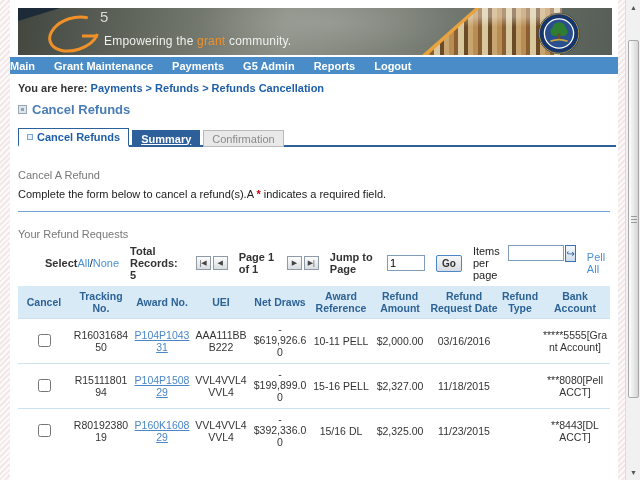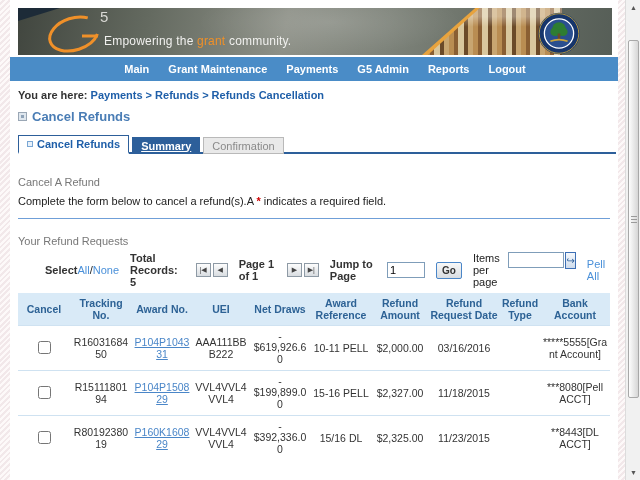--- a/index.html
+++ b/index.html
@@ -37,22 +37,22 @@
   .swoosh {
     position:absolute; right:50px; top:0; width:137px; height:47px; z-index:2;
     background:
       linear-gradient(180deg, rgba(255,255,255,.35) 0 18%, rgba(255,255,255,0) 40%),
       repeating-linear-gradient(90deg,#b98d52 0 5px,#8a5f33 5px 9px,#d9c79d 9px 15px,#6b4a28 15px 19px,#c8a671 19px 24px);
     clip-path:polygon(2% 100%, 40% 0, 100% 0, 100% 100%);
   }
   .seal { position:absolute; right:28px; top:4px; z-index:4; }
   
   .nav {
-    margin:2px 0 0 0; height:24px; background:#4a8cc7;
-    display:flex; align-items:center; gap:19px; padding-left:22px;justify-content:center;
+    margin:2px 0 0 0; height:17px; background:#4a8cc7;
+    display:flex; align-items:center; gap:19px; 
   }
   .nav a { color:#fff; font-weight:bold; font-size:11px; text-decoration:none; cursor:pointer; }
   
   .breadcrumb { margin:8px 0 0 8px; font-weight:bold; }
   .breadcrumb .bc-prefix { color:#333; }
   .breadcrumb .bc-path { color:#1f5fa9; cursor:pointer; }
   .page-title { margin:8px 0 0 8px; display:flex; align-items:center; gap:5px; }
   .title-icon { width:9px; height:9px; border:1px solid #9aa7b5; background:#dfe7ee; display:inline-block; position:relative; }
   .title-icon::after{ content:""; position:absolute; left:2px; top:2px; width:3px; height:3px; background:#8fa3b8; }
   .page-title span.t { color:#4a7db5; font-weight:bold; font-size:13px; }

